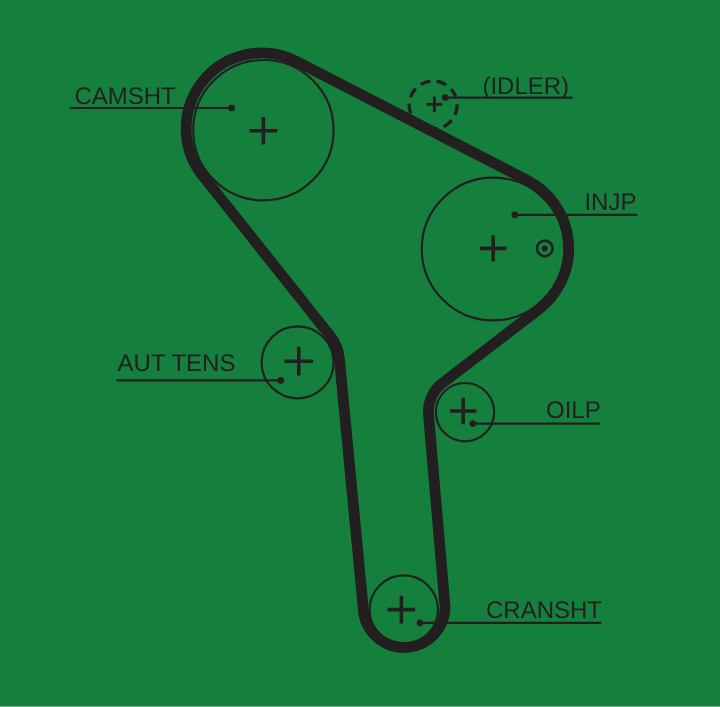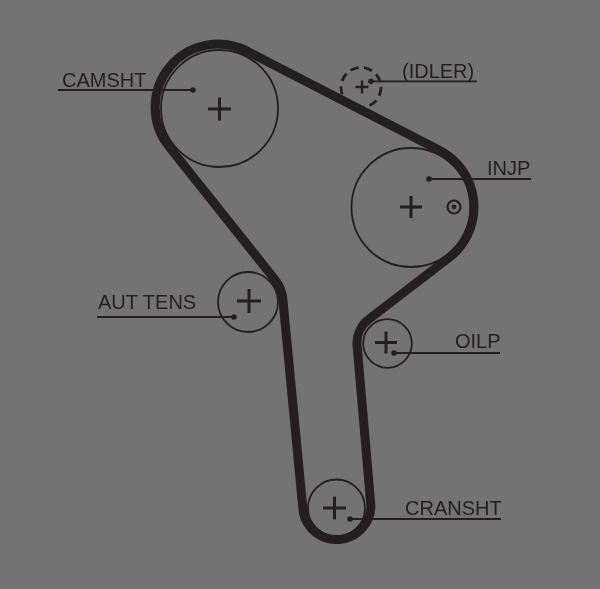--- a/index.html
+++ b/index.html
@@ -1,16 +1,16 @@
 <!DOCTYPE html>
 <html><head>
 <meta charset="utf-8">
 <style>
   html, body { margin: 0; padding: 0; background: #ffffff; }
-  .stage { position: relative; width: 600px; height: 589px; background: #737373; overflow: hidden; }
+  .stage { position: relative; width: 600px; height: 589px; background: #15803d; overflow: hidden; }
   svg { display: block; }
   text.lbl {
     font-family: "Liberation Sans", sans-serif;
     font-size: 20px;
     fill: #231f20;
     letter-spacing: 0px;
   }
   .ink-stroke { stroke: #231f20; fill: none; }
   .ink-fill { fill: #231f20; stroke: none; }
 </style>

